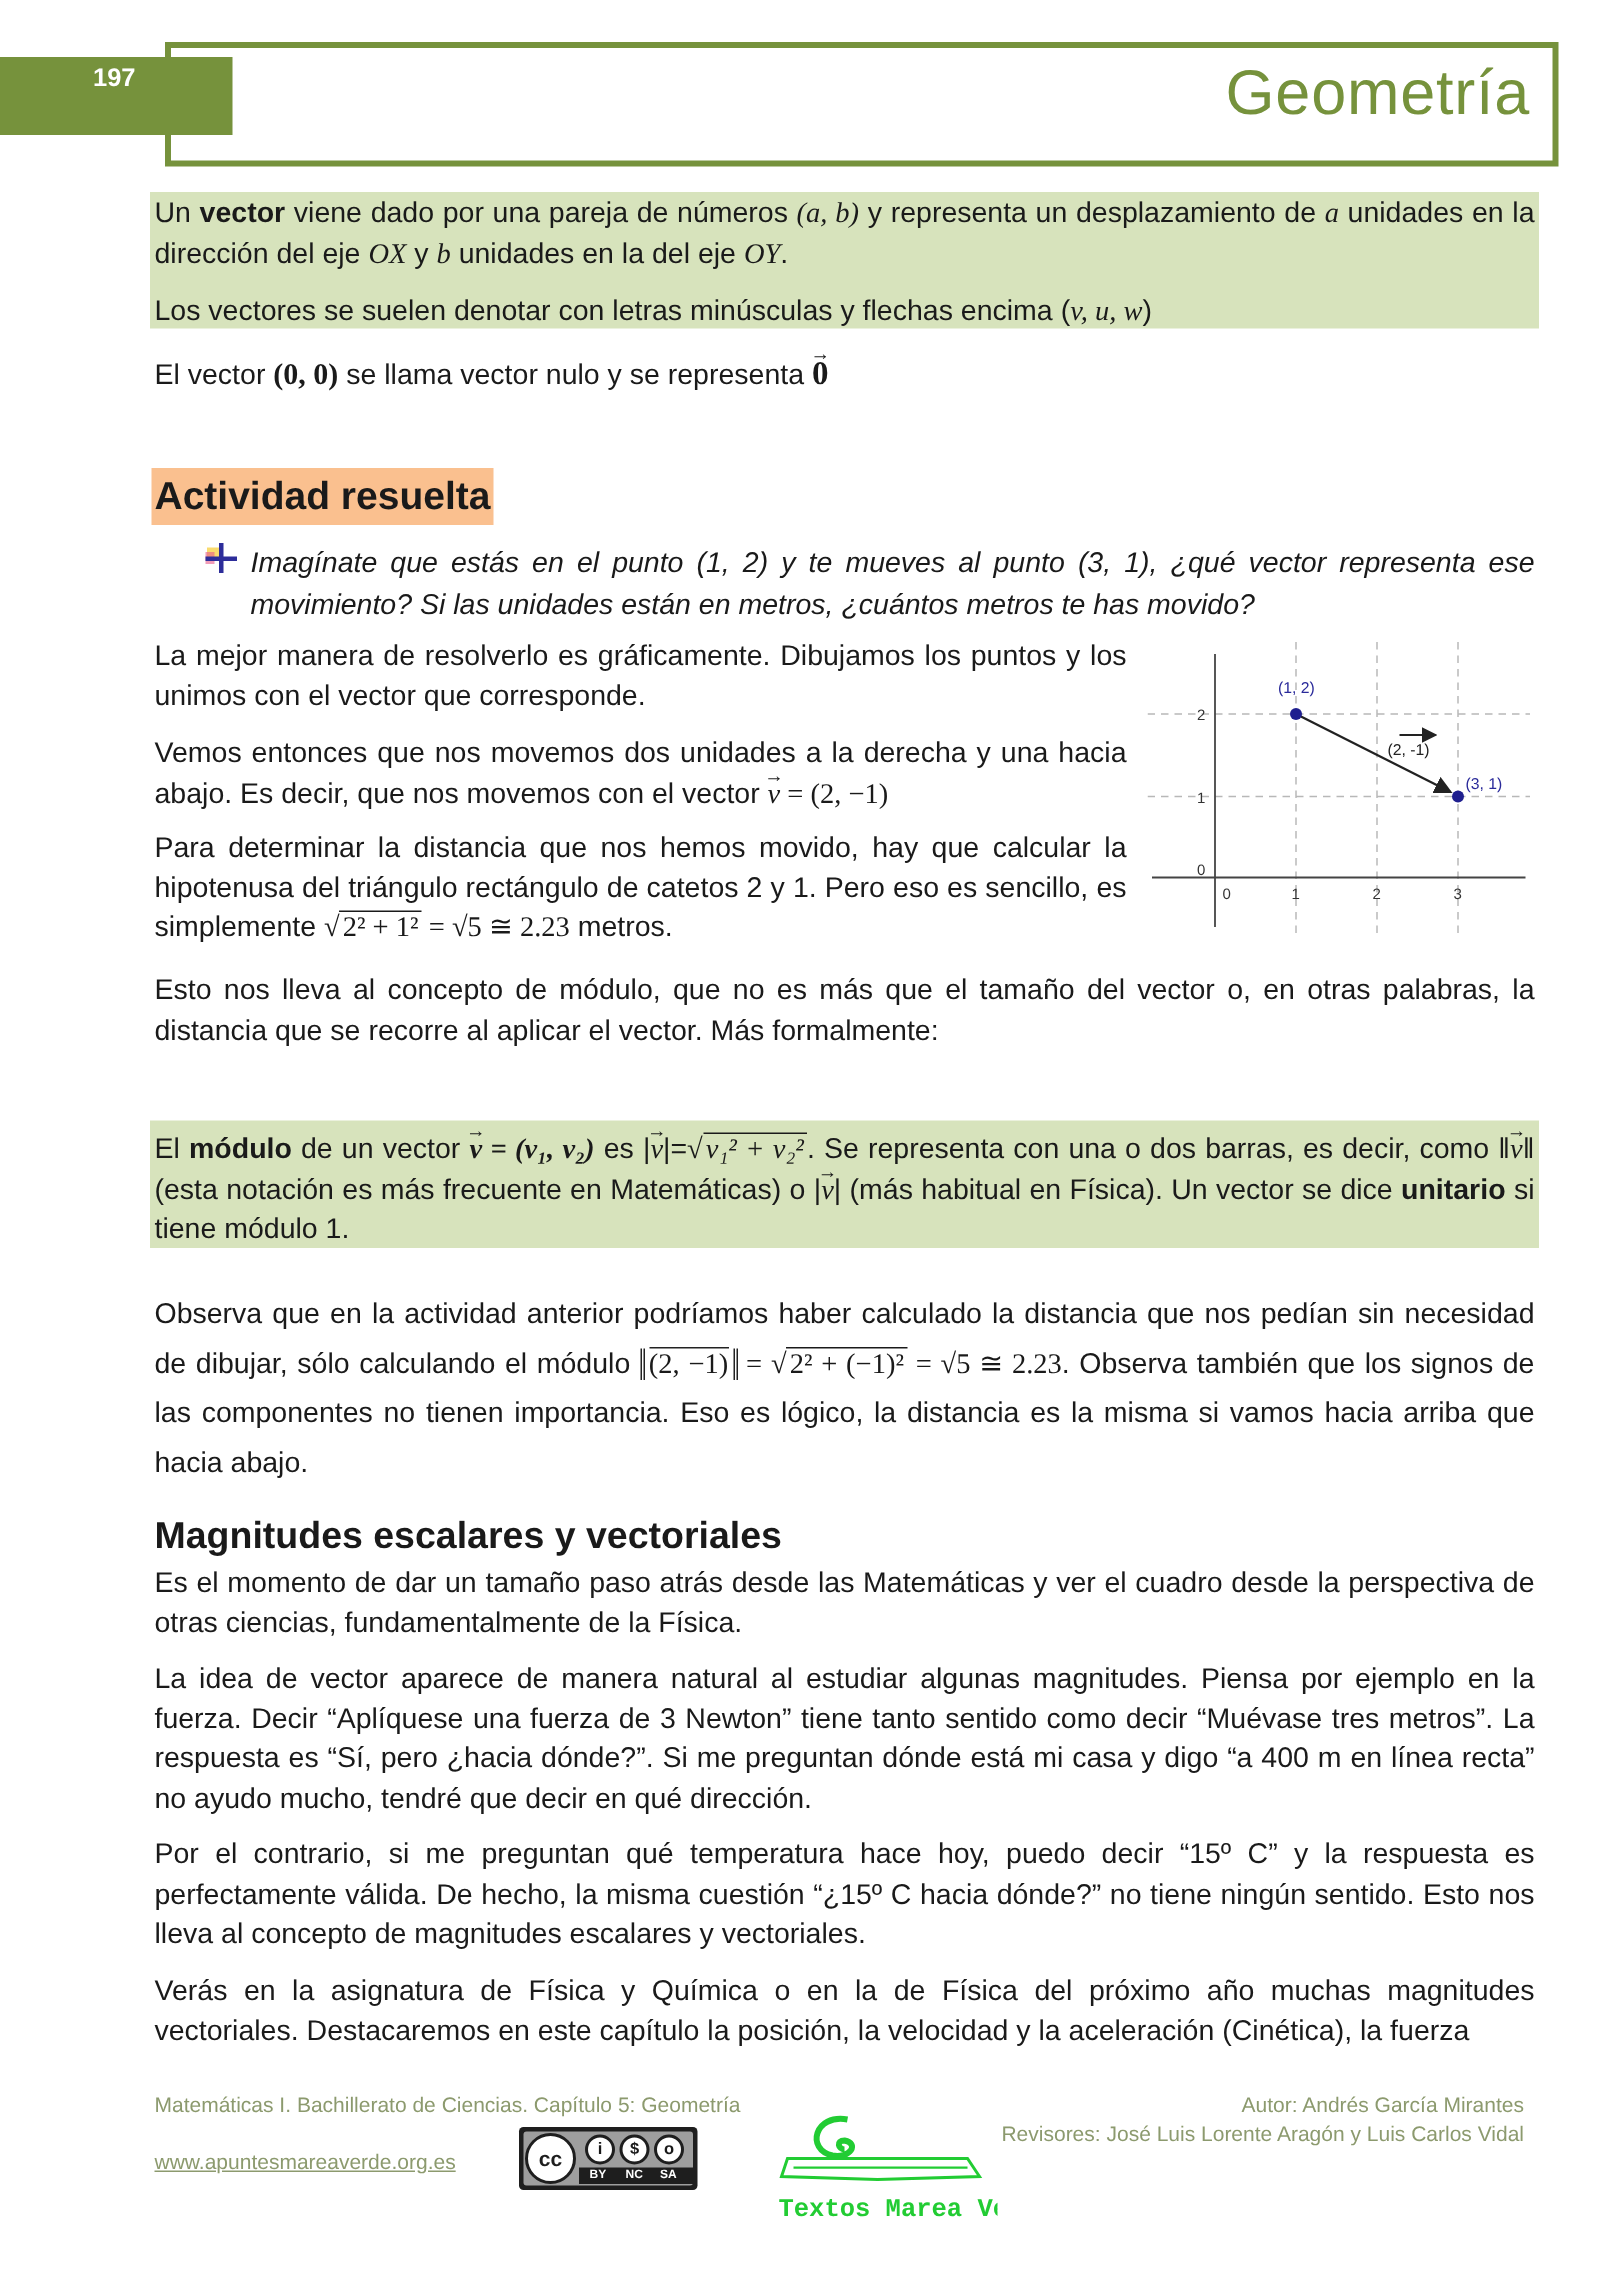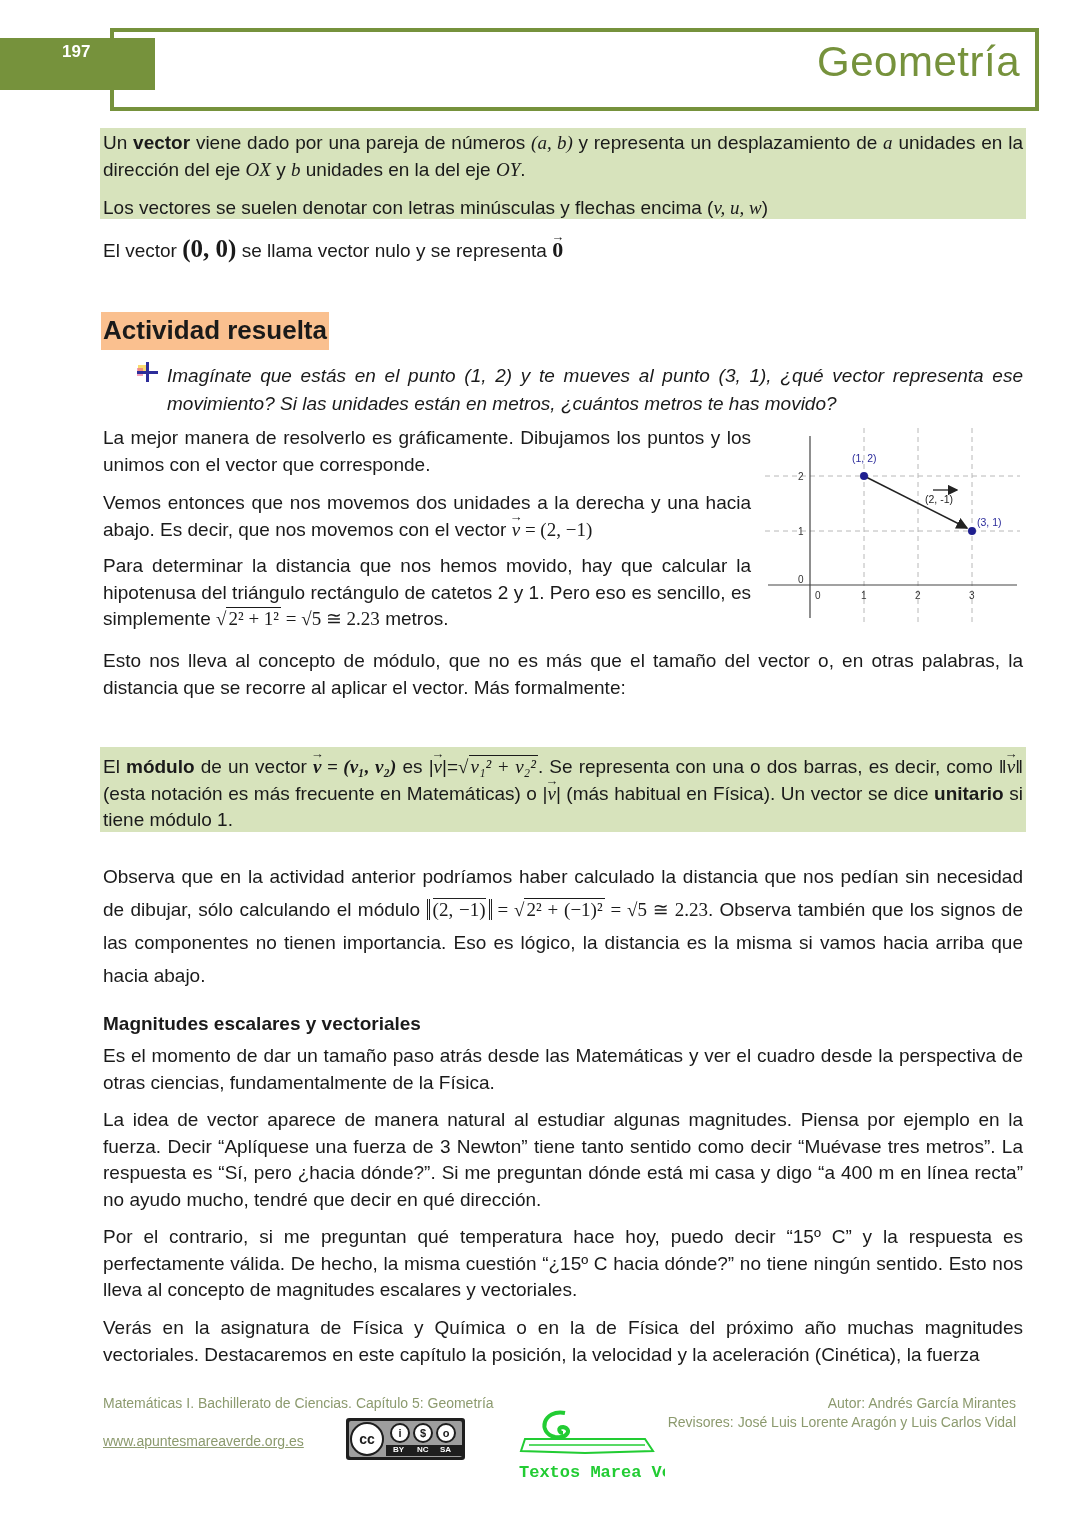--- a/index.html
+++ b/index.html
@@ -14,21 +14,21 @@
                border: 4px solid #76923c; box-sizing: content-box; }
   .hdr-page { position: absolute; left: 0; top: 38px; width: 155px; height: 52px; background: #76923c; }
   .hdr-page span { position: absolute; left: 62px; top: 4px; color: #fff; font-weight: bold; font-size: 17px; }
   .hdr-title { position: absolute; right: 60px; top: 38px; color: #76923c; font-size: 42px; letter-spacing: 0.5px; }
 
   .txt { position: absolute; left: 103px; width: 920px; font-size: 19px; line-height: 26.5px; text-align: justify; }
   .green-box { position: absolute; left: 100px; width: 926px; background: #d7e3bc; }
 
   h2.act { position: absolute; left: 101px; top: 312px; margin: 0; font-size: 26px; font-weight: bold;
            background: #fac08f; padding: 2px 2px 4px 2px; line-height: 32px; }
-  h2.sec { position: absolute; left: 103px; top: 1008px; margin: 0; font-size: 19px; font-weight: bold; line-height: 32px; }
+  h2.sec { position: absolute; left: 103px; top: 1008px; margin: 0; font-size: 25px; font-weight: bold; line-height: 32px; }
 
   .bullet-icon { position: absolute; left: 135px; top: 362px; width: 24px; height: 20px; }
 
   .graph { position: absolute; left: 765px; top: 428px; width: 255px; height: 195px; }
 
   .footer-small { position: absolute; font-size: 14px; color: #8c9a6e; line-height: 19px; }
   .footer-link { text-decoration: underline; color: #8c9a6e; text-align: center; }
   .vec { position: relative; display: inline-block; }
   .vec::before { content: "\2192"; position: absolute; top: -13px; left: 50%; transform: translateX(-50%);
                  font-size: 13px; font-style: normal; }
@@ -45,21 +45,21 @@
 
 <div class="green-box" style="top:128px;height:91px;"></div>
 <div class="txt" style="top:130px;">
   <span>Un </span><b>vector</b><span> viene dado por una pareja de números </span><span class="serif it">(a, b)</span><span> y representa un desplazamiento de </span><span class="serif it">a</span><span> unidades en la dirección del eje </span><span class="serif it">OX</span><span> y </span><span class="serif it">b</span><span> unidades en la del eje </span><span class="serif it">OY</span><span>.</span>
 </div>
 <div class="txt" style="top:195px;">
   <span>Los vectores se suelen denotar con letras minúsculas y flechas encima (</span><span class="serif it">v, u, w</span><span>)</span>
 </div>
 
 <div class="txt" style="top:236px;">
-  <span>El vector </span><span class="serif b" style="font-size:25px;">(0, 0)</span><span> se llama vector nulo y se representa </span><span class="serif b vec" style="font-size:22px;">0</span>
+  <span>El vector </span><span class="serif b" style="font-size:20px;">(0, 0)</span><span> se llama vector nulo y se representa </span><span class="serif b vec" style="font-size:22px;">0</span>
 </div>
 
 <h2 class="act">Actividad resuelta</h2>
 
 <svg class="bullet-icon" viewBox="0 0 24 20">
   <rect x="3" y="3" width="9" height="9" fill="#f7d24a" opacity="0.8"></rect>
   <rect x="2" y="6" width="6" height="8" fill="#e85a8a" opacity="0.6"></rect>
   <rect x="11" y="0" width="3" height="20" fill="#2d2d9a"></rect>
   <rect x="2" y="9" width="21" height="3" fill="#2d2d9a"></rect>
 </svg>

